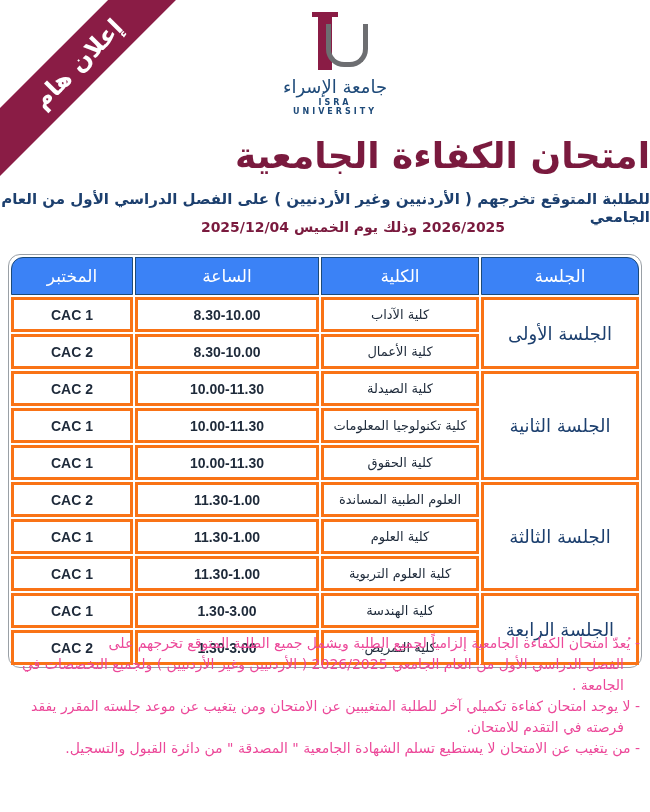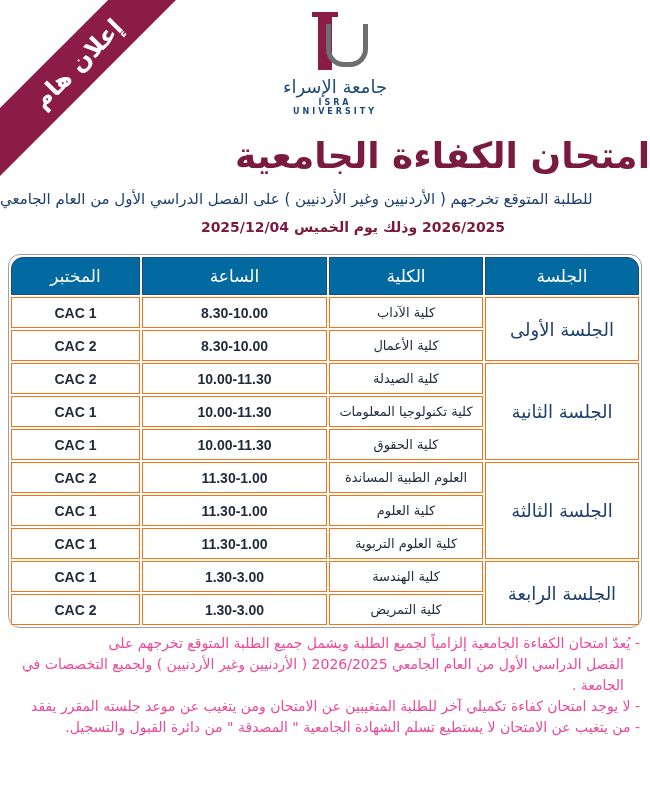--- a/index.html
+++ b/index.html
@@ -12,30 +12,30 @@
   .logo { position:absolute; left:275px; top:8px; width:120px; height:112px; text-align:center; }
   .logo .mark { position:relative; width:70px; height:62px; margin:0 auto; }
   .logo .i { position:absolute; left:18px; top:4px; width:14px; height:58px; background:#8a1c45; }
   .logo .i-top { position:absolute; left:12px; top:4px; width:26px; height:5px; background:#8a1c45; }
   .logo .u { position:absolute; left:26px; top:16px; width:32px; height:38px; border:5px solid #6d6e71;
              border-top:none; border-radius:0 0 18px 18px; }
   .logo .ar { color:#1e4a79; font-size:18px; font-weight:normal; margin-top:6px; line-height:22px; }
   .logo .en { color:#1e4a79; font-size:8px; letter-spacing:3px; font-weight:bold; }
   .title { position:absolute; top:135px; left:0; width:650px; text-align:right; color:#7a1a3e;
            font-size:36px; font-weight:bold; direction:rtl; }
-  .sub1 { position:absolute; top:190px; left:0; width:650px; text-align:left; color:#1c3f6e;
-          font-size:15px; direction:rtl; }
+  .sub1 { position:absolute; top:190px; left:0; width:650px; text-align:right; color:#1c3f6e;
+          font-size:15px; direction:rtl;font-weight:bold; }
   .sub2 { position:absolute; top:219px; left:0; width:650px; text-align:center; color:#7a1a3e;
           font-size:14px; direction:rtl; font-weight:bold;padding-left:28px; }
   table { position:absolute; left:8px; top:254px; width:634px; border-collapse:separate; border-spacing:2px;
           direction:rtl; background:#ffffff; border:1px solid #9aa0a6; border-radius:12px; }
-  th { background:#0369a1; color:#fff; font-weight:normal; font-size:17px; height:34px; border:1px solid #1c4a7a; }
+  th { background:#3b82f6; color:#fff; font-weight:normal; font-size:17px; height:34px; border:1px solid #1c4a7a; }
   th.c1 { border-top-right-radius:12px; }
   th.c4 { border-top-left-radius:12px; }
-  td { border:1px solid #f97316; text-align:center; font-size:14px; color:#1e2a3a; height:27px; }
+  td { border:3px solid #f97316; text-align:center; font-size:14px; color:#1e2a3a; height:27px; }
   td.sess { font-size:18px; color:#1c3f6e; width:150px; }
   td.fac { width:150px; font-size:13px; }
   td.time, td.lab { font-weight:bold; font-family:"Liberation Sans", sans-serif; font-size:14px; direction:ltr; }
   .notes { position:absolute; top:633px; right:10px; width:630px; direction:rtl; color:#ec4899;
            font-size:14px; line-height:21px; }
   .notes p { margin:0; }
   .notes .ind { padding-right:16px; }
 </style>
 </head>
 <body>
@@ -122,14 +122,15 @@
       <td class="time">1.30-3.00</td>
       <td class="lab">CAC 2</td>
     </tr>
   </tbody>
 </table>
 
 <div class="notes">
   <p>- يُعدّ امتحان الكفاءة الجامعية إلزامياً لجميع الطلبة ويشمل جميع الطلبة المتوقع تخرجهم على</p>
   <p class="ind">الفصل الدراسي الأول من العام الجامعي 2026/2025 ( الأردنيين وغير الأردنيين ) ولجميع التخصصات في الجامعة .</p>
   <p>- لا يوجد امتحان كفاءة تكميلي آخر للطلبة المتغيبين عن الامتحان ومن يتغيب عن موعد جلسته المقرر يفقد</p>
+  <p class="ind">فرصته في التقدم للامتحان.</p>
   <p>- من يتغيب عن الامتحان لا يستطيع تسلم الشهادة الجامعية " المصدقة " من دائرة القبول والتسجيل.</p>
 </div>
 
 </body></html>

